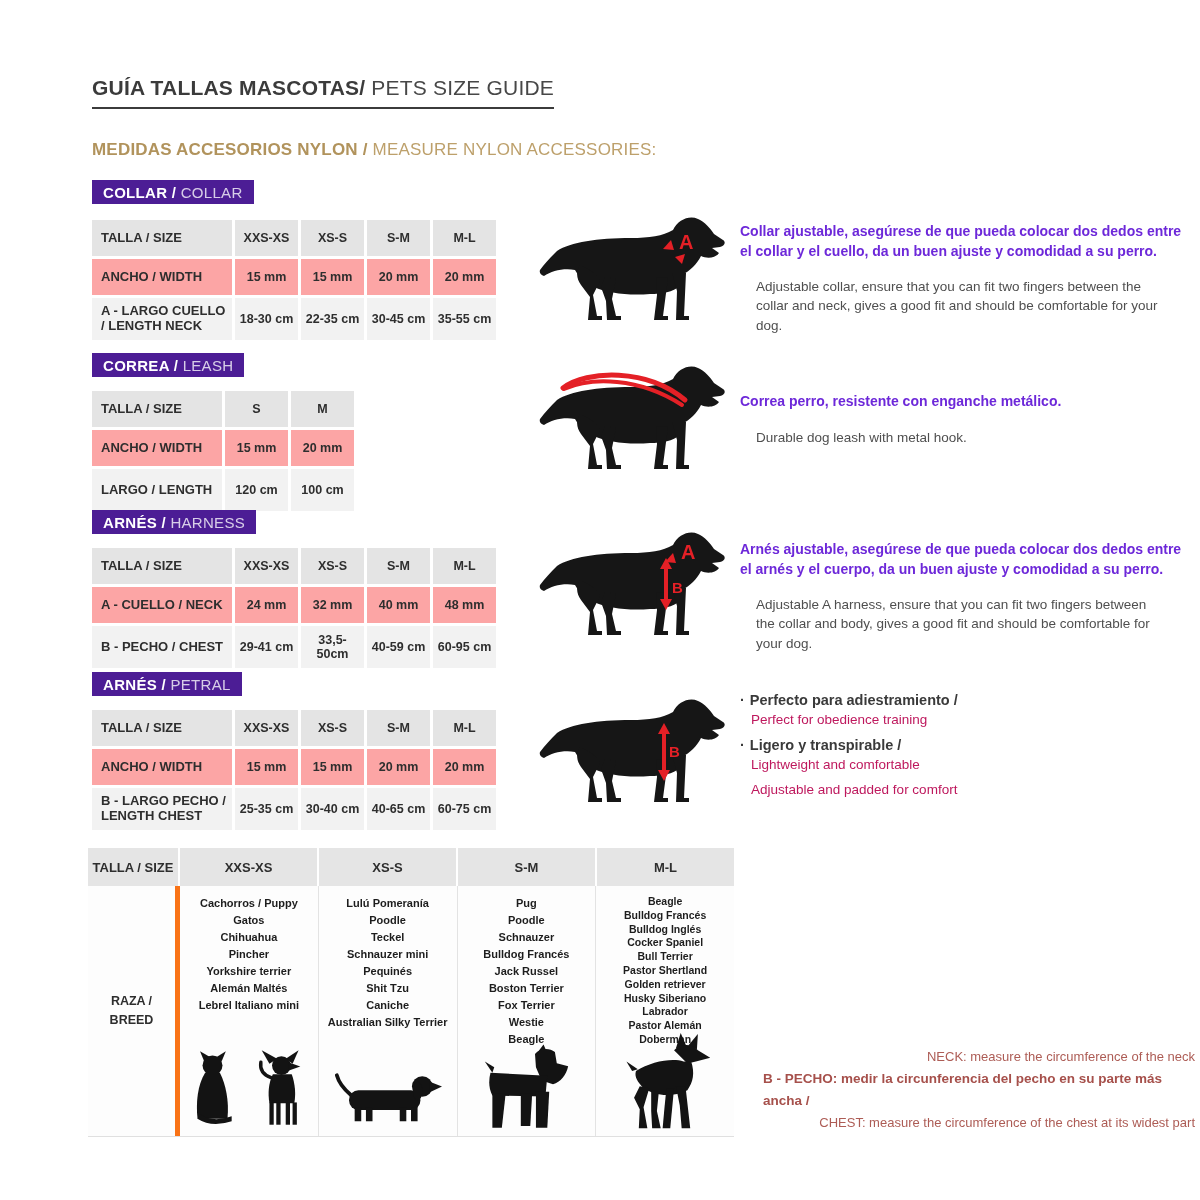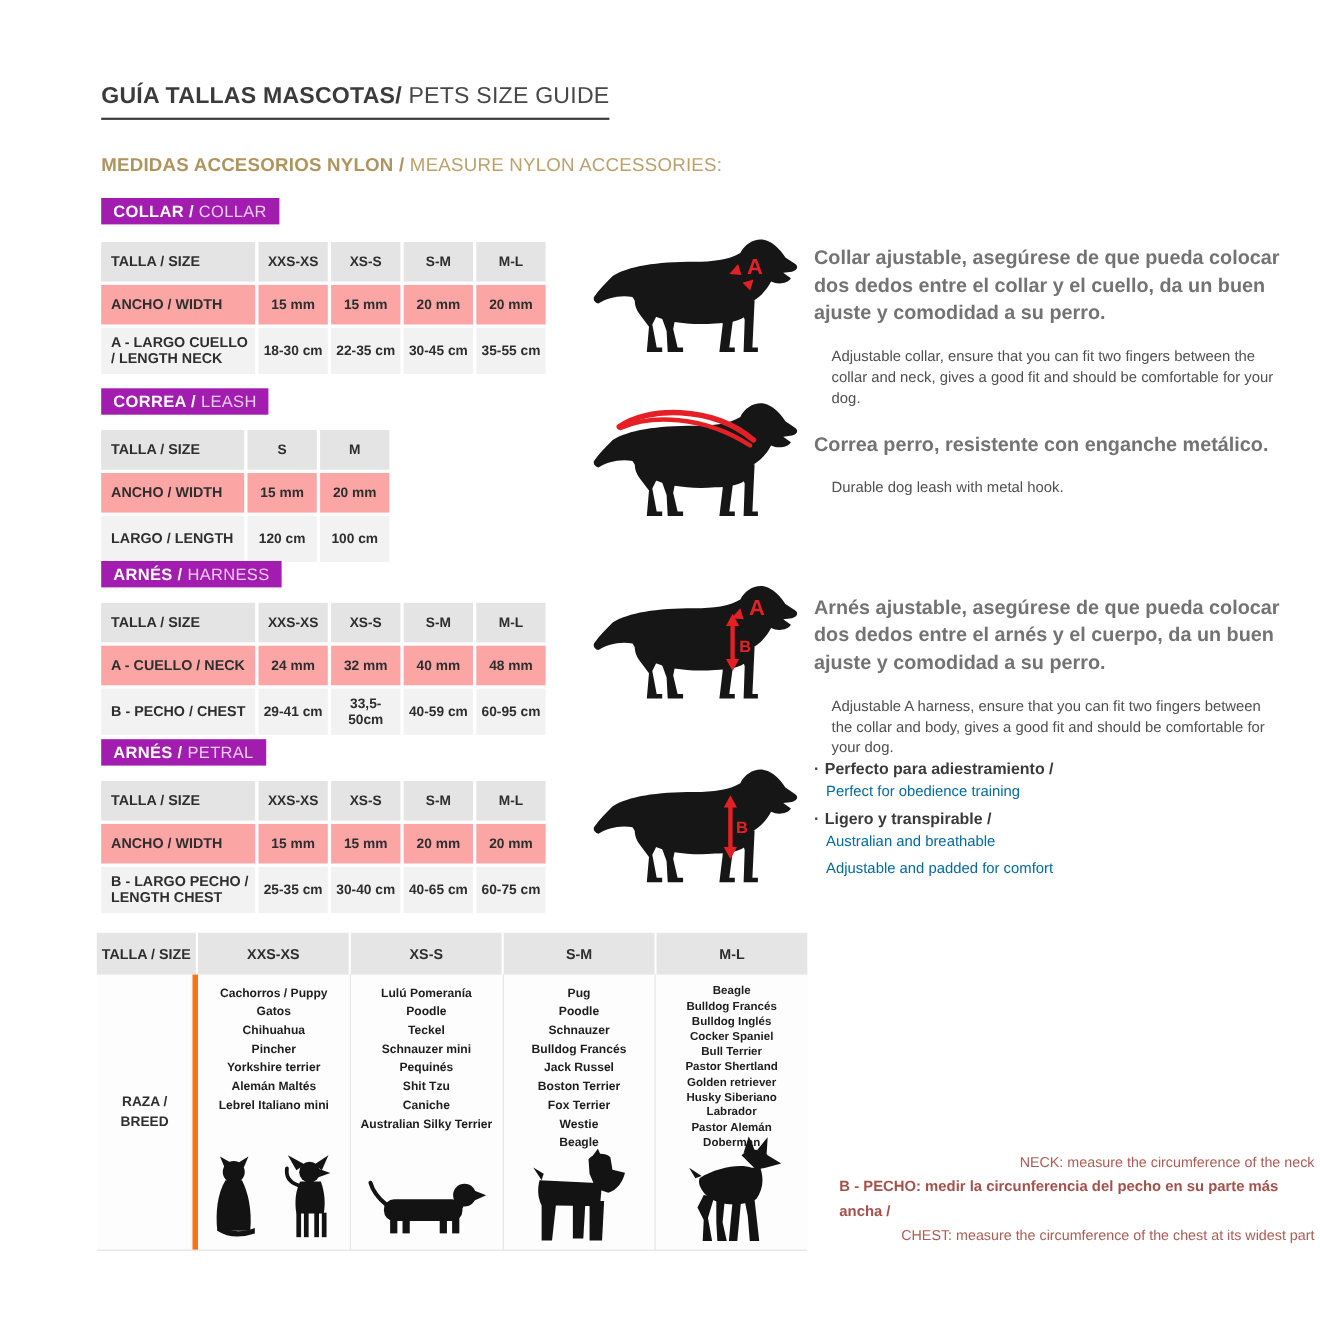--- a/index.html
+++ b/index.html
@@ -7,45 +7,45 @@
         font-family:"Liberation Sans",sans-serif;color:#333;overflow:hidden;padding-left:35px;}
   .abs{position:absolute;}
   .keep-sp{white-space:pre-wrap;}
 
   
   .title{font-size:21px;font-weight:bold;color:#3b3b3b;letter-spacing:.2px;
          border-bottom:2px solid #3b3b3b;padding-bottom:7px;display:inline-block;}
   .title .light{font-weight:normal;color:#474747;}
   .subtitle{font-size:17px;font-weight:bold;color:#b1935c;letter-spacing:.2px;}
   .subtitle .light{font-weight:normal;color:#bda06b;}
-  .badge{background:#a21caf;color:#fff;font-weight:bold;font-size:15px;
+  .badge{background:#4c1d95;color:#fff;font-weight:bold;font-size:15px;
          padding:4px 11px 3px;display:inline-block;letter-spacing:.3px;}
   .badge .light{color:rgba(255,255,255,.78);font-weight:normal;}
 
   
   .size-table{font-size:13px;color:#2e2e2e;}
   .trow{display:flex;margin-bottom:3px;}
   .cell{display:flex;align-items:center;justify-content:center;text-align:center;
         font-weight:bold;padding:3px 4px;line-height:1.12;}
   .cell.lab{justify-content:flex-start;text-align:left;padding-left:9px;
             width:var(--labw,140px);flex:none;box-sizing:border-box;}
   .cell.val{flex:1;font-size:12.5px;}
   .cell + .cell{margin-left:3px;}
   .trow.head .cell{background:#e4e4e4;min-height:30px;}
   .trow.shaded .cell{background:#fca5a5;min-height:30px;}
   .trow.light .cell{background:#f2f2f2;min-height:36px;}
 
   
   .desc{width:442px;}
-  .desc .es{margin:0 0 2px;font-size:18px;font-weight:bold;color:#737373;line-height:1.4;}
+  .desc .es{margin:0 0 2px;font-size:14px;font-weight:bold;color:#6d28d9;line-height:1.4;}
   .desc .en{margin:16px;font-size:13.5px;color:#4f4f4f;line-height:1.42;}
   .bullets{width:442px;}
   .bullet{margin-bottom:5px;}
   .bullet .es{font-size:14.5px;font-weight:bold;color:#3a3a3a;line-height:20px;}
-  .bullet .en{font-size:13.5px;color:#0369a1;line-height:20px;margin-left:11px;}
+  .bullet .en{font-size:13.5px;color:#be185d;line-height:20px;margin-left:11px;}
   .dot{margin-right:5px;}
 
   
   .breed-table{width:646px;font-size:13px;}
   .bt-header{display:flex;}
   .bt-hcell{background:#e5e5e5;height:38px;display:flex;align-items:center;justify-content:center;
             font-weight:bold;font-size:13px;color:#2e2e2e;border-right:2px solid #fff;flex:1;}
   .bt-hcell:first-child{width:92px;flex:none;box-sizing:border-box;}
   .bt-hcell:last-child{border-right:none;}
   .bt-body{display:flex;height:250px;background:#fdfdfd;border-bottom:1px solid #e0e0e0;}
@@ -236,21 +236,21 @@
       <text x="134" y="62" class="mk small">B</text>
     </g>
   </svg>
   <div class="abs bullets" style="left:740px;top:690px;">
     <div class="bullet">
       <div class="es"><span class="dot">·</span><span>Perfecto para adiestramiento /</span></div>
       <div class="en">Perfect for obedience training</div>
     </div>
     <div class="bullet">
       <div class="es"><span class="dot">·</span><span>Ligero y transpirable /</span></div>
-      <div class="en">Australian and breathable</div>
+      <div class="en">Lightweight and comfortable</div>
     </div>
     <div class="bullet">
       <div class="en">Adjustable and padded for comfort</div>
     </div>
   </div>
 
   <div class="abs breed-table" style="left:88px;top:848px;">
     <div class="bt-header">
       <div class="bt-hcell">TALLA / SIZE</div>
       <div class="bt-hcell">XXS-XS</div>

